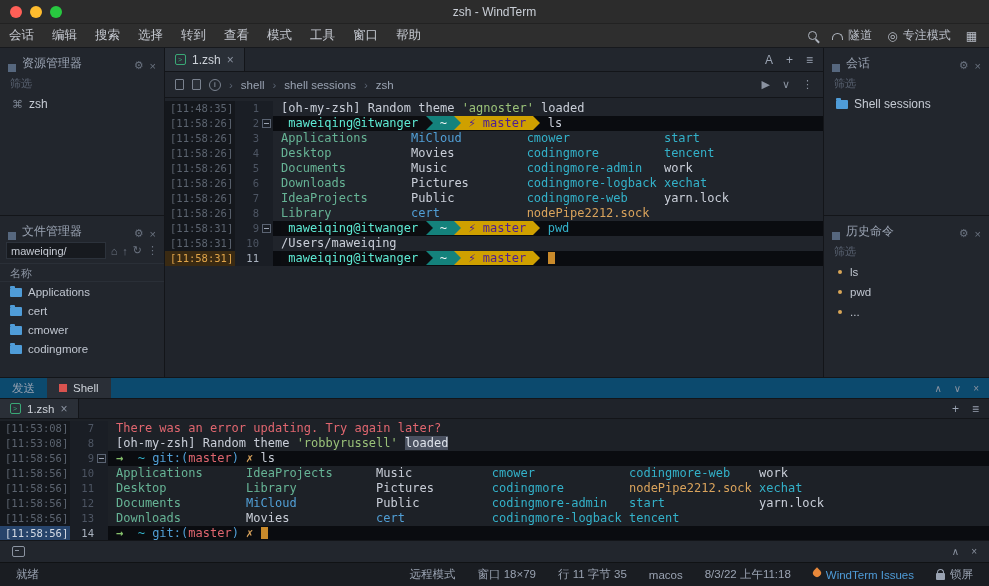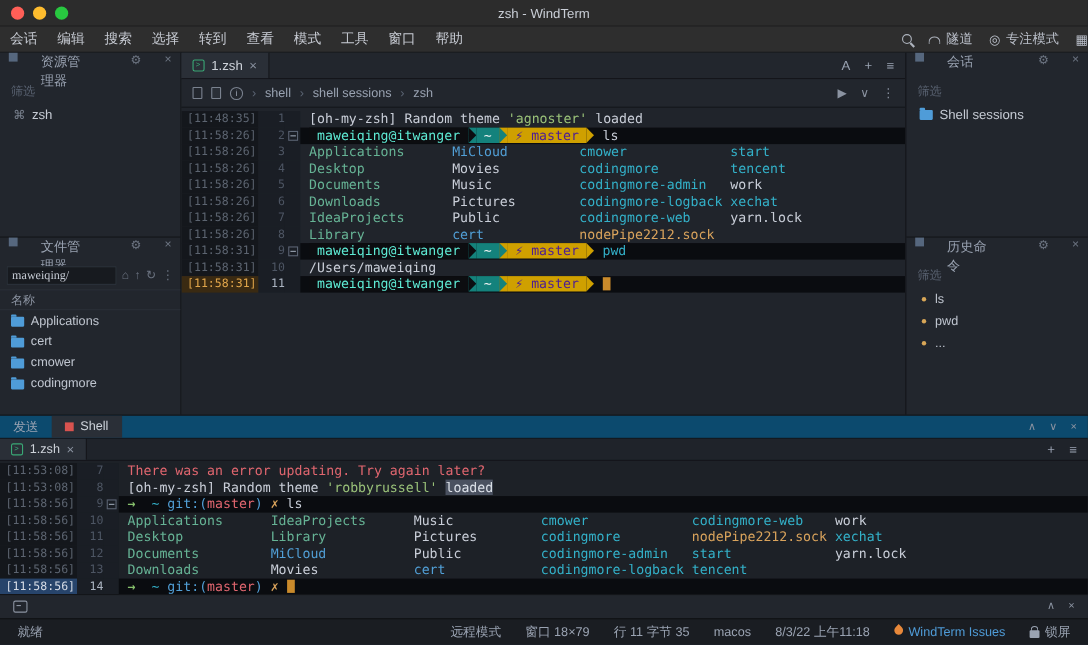--- a/index.html
+++ b/index.html
@@ -10,52 +10,52 @@
   .titlebar{height:24px;background:#2c2c2c;display:flex;align-items:center;position:relative;border-bottom:1px solid #222}
   .dots{display:flex;padding-left:10px;gap:8px;z-index:2}
   .tl{width:12px;height:12px;border-radius:50%;display:inline-block}
   .tl.red{background:#ff5f57}.tl.yellow{background:#febc2e}.tl.green{background:#28c840}
   .title{position:absolute;left:0;right:0;text-align:center;font-size:12px;color:#c9ced6}
 
   
   .menubar{height:24px;background:#2e2e2e;display:flex;align-items:center;font-size:12.5px;color:#c6cad2;border-bottom:1px solid #17191d}
   .menu-items{display:flex;height:100%}
   .menu-item{padding:0 9px;display:flex;align-items:center}
-  .menubar-right{margin-left:auto;display:flex;align-items:center;gap:15px;padding-right:0;font-size:12px;color:#b9bec8}
+  .menubar-right{margin-left:auto;display:flex;align-items:center;gap:15px;padding-right:12px;font-size:12px;color:#b9bec8}
   .mb-tool{display:flex;align-items:center;gap:5px}
   .search-ico{position:relative;width:9px;height:9px;border:1.5px solid #aeb4be;border-radius:50%;flex:none}
   .search-ico::after{content:"";position:absolute;width:5px;height:1.5px;background:#aeb4be;transform:rotate(45deg);right:-4px;bottom:-2px}
   .tunnel-ico{width:11px;height:7px;border:1.5px solid #aeb4be;border-bottom:none;border-radius:6px 6px 0 0;margin-top:2px}
 
   
   .workspace{position:absolute;top:48px;left:0;width:989px;height:329px;display:flex}
   .left-sb{width:165px;flex:none;background:#22262d;border-right:1px solid #131519;display:flex;flex-direction:column}
   .right-sb{width:166px;flex:none;background:#22262d;border-left:1px solid #131519;display:flex;flex-direction:column}
   .main-area{flex:1;min-width:0;display:flex;flex-direction:column}
 
   .panel{display:flex;flex-direction:column}
   .panel+.panel{border-top:1px solid #131519}
-  .panel-head{height:24px;flex:none;display:flex;align-items:flex-start;gap:21px;padding:0 8px;font-size:12px;color:#9aa3b2}
+  .panel-head{height:24px;flex:none;display:flex;align-items:flex-end;gap:6px;padding:0 8px;font-size:12px;color:#9aa3b2}
   .spacer{flex:1}
   .icon-btn{color:#6b7380;font-size:11px}
   .sq-panel{width:8px;height:8px;background:#56677e;flex:none}
   .sq-red{width:8px;height:8px;background:#d9534f;flex:none}
   .filter-input{margin:3px 10px 4px;background:transparent;border:none;outline:none;color:#c6cbd4;font-size:11px;height:15px;width:calc(100% - 20px);font-family:inherit}
   .filter-input::placeholder{color:#5a6372}
   .tree-item{height:20px;display:flex;align-items:center;gap:6px;padding:0 12px;font-size:12px;color:#c6cbd4}
   .tree-ico{color:#7a828f;font-size:11px}
   .folder-icon{position:relative;width:12px;height:9px;background:#4f9cd8;border-radius:1px;flex:none;margin-top:1px}
   .folder-icon::before{content:"";position:absolute;top:-2px;left:0;width:5px;height:2px;background:#4f9cd8;border-radius:1px 1px 0 0}
   .panel.explorer{height:167px}
   .panel.filemgr{flex:1;min-height:0}
   .panel.sessions{height:167px}
   .panel.history{flex:1}
 
   .fm-toolbar{display:flex;align-items:center;gap:5px;padding:2px 6px 4px;flex:none}
-  .fm-path{flex:1;min-width:0;height:17px;background:#171a1f;border:1px solid #2c323b;color:#c6cbd4;font-size:11px;padding:0 4px;outline:none;font-family:Liberation Serif, serif}
+  .fm-path{flex:1;min-width:0;height:17px;background:#171a1f;border:1px solid #2c323b;color:#c6cbd4;font-size:11px;padding:0 4px;outline:none;font-family:Liberation Sans, sans-serif}
   .fm-ico{color:#6b7380;font-size:11px;flex:none}
   .fm-colhead{height:19px;line-height:18px;padding:0 10px;font-size:11px;color:#8b93a1;border-top:1px solid #2a2f37;border-bottom:1px solid #2a2f37;flex:none}
   .fm-row{height:19px;display:flex;align-items:center;gap:6px;padding:0 10px;font-size:11.5px;color:#c0c6d0}
   .fm-status{margin-top:auto;height:18px;line-height:17px;padding:0 10px;font-size:11px;color:#8b93a1;border-top:1px solid #2a2f37;background:#1d2127;flex:none}
   .hist-item{height:20px;display:flex;align-items:center;gap:8px;padding:0 14px;font-size:11.5px;color:#c0c6d0}
   .bullet{width:4px;height:4px;border-radius:50%;background:#d8a657;flex:none}
 
   
   .tabrow{height:24px;flex:none;background:#22262d;display:flex;align-items:center;border-bottom:1px solid #131519}
   .tab{height:100%;display:flex;align-items:center;gap:6px;padding:0 10px;background:#2a2f37;font-size:12px;color:#ced3da;border-right:1px solid #131519}

